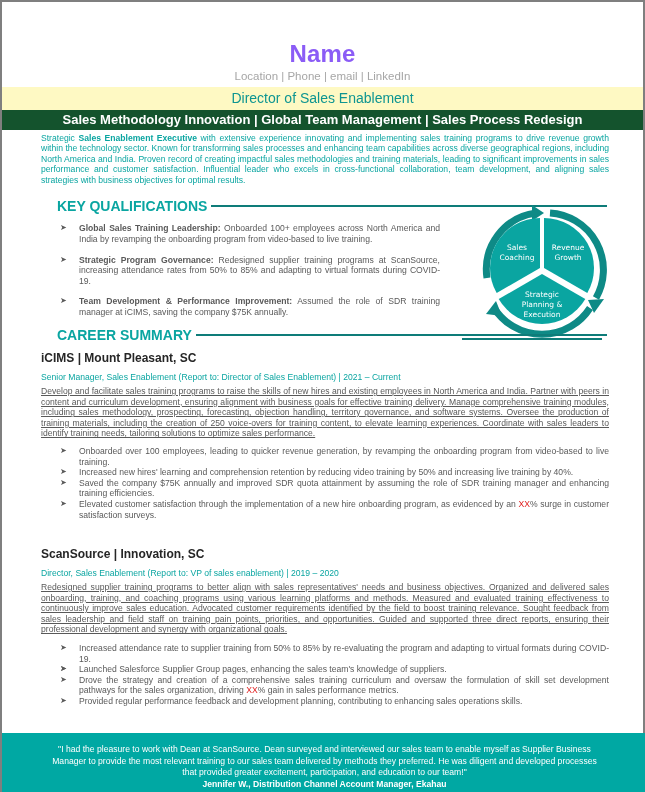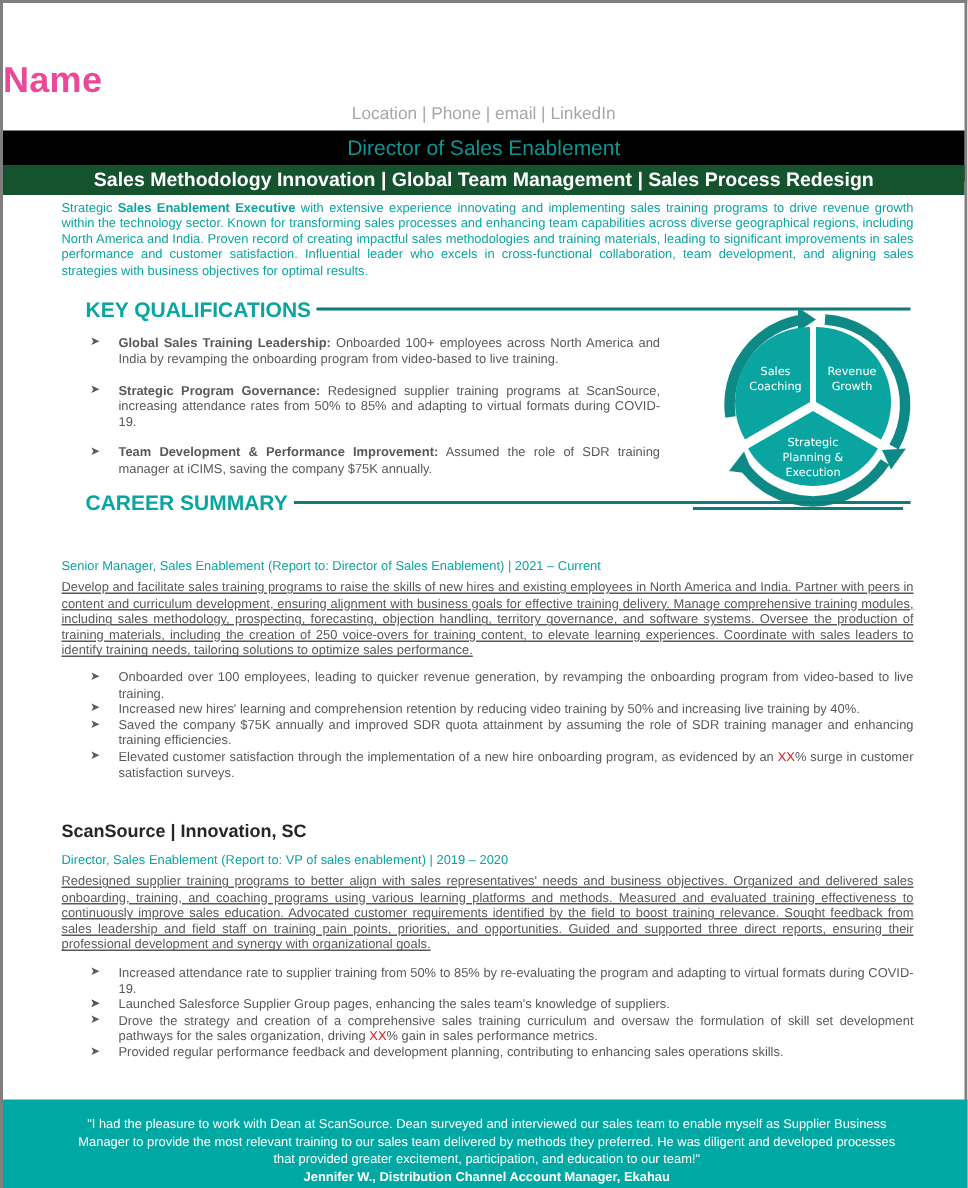--- a/index.html
+++ b/index.html
@@ -4,30 +4,30 @@
 <style>
   * { box-sizing: border-box; margin: 0; padding: 0; }
   html, body { width: 645px; height: 792px; background: #ffffff; overflow: hidden; }
   body { font-family: "Liberation Sans", sans-serif; color: #595959; position: relative; }
   .page {
     position: absolute; left: 0; top: 0; width: 645px; height: 792px;
     border-left: 2px solid #7f7f7f; border-top: 2px solid #7f7f7f; border-right: 2px solid #7f7f7f;
     background: #fff;
   }
   .name {
-    position: absolute; top: 38px; left: 0; width: 100%; text-align: left;
-    font-size: 24px; font-weight: bold; color: #ec4899; letter-spacing: 0.2px;
+    position: absolute; top: 38px; left: 0; width: 100%; text-align: center;
+    font-size: 24px; font-weight: bold; color: #8b5cf6; letter-spacing: 0.2px;
   }
   .contact {
     position: absolute; top: 68px; left: 0; width: 100%; text-align: center;
     font-size: 11.5px; color: #a6a6a6;
   }
   .title-bar {
     position: absolute; top: 85px; left: 0; width: 100%; height: 34px;
-    background: #000000; text-align: center; font-size: 14px; line-height: 23px; color: #0e9591;
+    background: #fef9c3; text-align: center; font-size: 14px; line-height: 23px; color: #0e9591;
   }
   .spec-bar {
     position: absolute; top: 108px; left: 0; width: 100%; height: 20px;
     background: #14532d; text-align: center; font-size: 13px; line-height: 20px; color: #fff; font-weight: bold;
   }
   .summary {
     position: absolute; top: 131px; left: 39px; width: 568px;
     font-size: 8.6px; line-height: 10.4px; color: #0aa5a1; text-align: justify;
   }
   .summary b { font-weight: bold; }
@@ -120,20 +120,21 @@
       <text x="70" y="117">Execution</text>
     </g>
   </svg>
   <div style="position:absolute;left:460px;top:336px;width:140px;height:2px;background:#0e7c79;"></div>
 
   <div class="section-head cs-head">
     <span>CAREER SUMMARY</span>
     <span class="rule" style="flex:1"></span>
   </div>
 
+  <div class="job-company" style="top:349px">iCIMS | Mount Pleasant, SC</div>
   <div class="job-role" style="top:370px">Senior Manager, Sales Enablement (Report to: Director of Sales Enablement) | 2021 – Current</div>
   <div class="job-desc" style="top:384px">Develop and facilitate sales training programs to raise the skills of new hires and existing employees in North America and India. Partner with peers in content and curriculum development, ensuring alignment with business goals for effective training delivery. Manage comprehensive training modules, including sales methodology, prospecting, forecasting, objection handling, territory governance, and software systems. Oversee the production of training materials, including the creation of 250 voice-overs for training content, to elevate learning experiences. Coordinate with sales leaders to identify training needs, tailoring solutions to optimize sales performance.</div>
   <ul class="bullets" style="top:444px">
     <li><span class="arrow">➤</span><span>Onboarded over 100 employees, leading to quicker revenue generation, by revamping the onboarding program from video-based to live training.</span></li>
     <li><span class="arrow">➤</span><span>Increased new hires' learning and comprehension retention by reducing video training by 50% and increasing live training by 40%.</span></li>
     <li><span class="arrow">➤</span><span>Saved the company $75K annually and improved SDR quota attainment by assuming the role of SDR training manager and enhancing training efficiencies.</span></li>
     <li><span class="arrow">➤</span><span>Elevated customer satisfaction through the implementation of a new hire onboarding program, as evidenced by an </span><span class="red">XX</span><span>% surge in customer satisfaction surveys.</span></li>
   </ul>
 
   <div class="job-company" style="top:545px">ScanSource | Innovation, SC</div>

